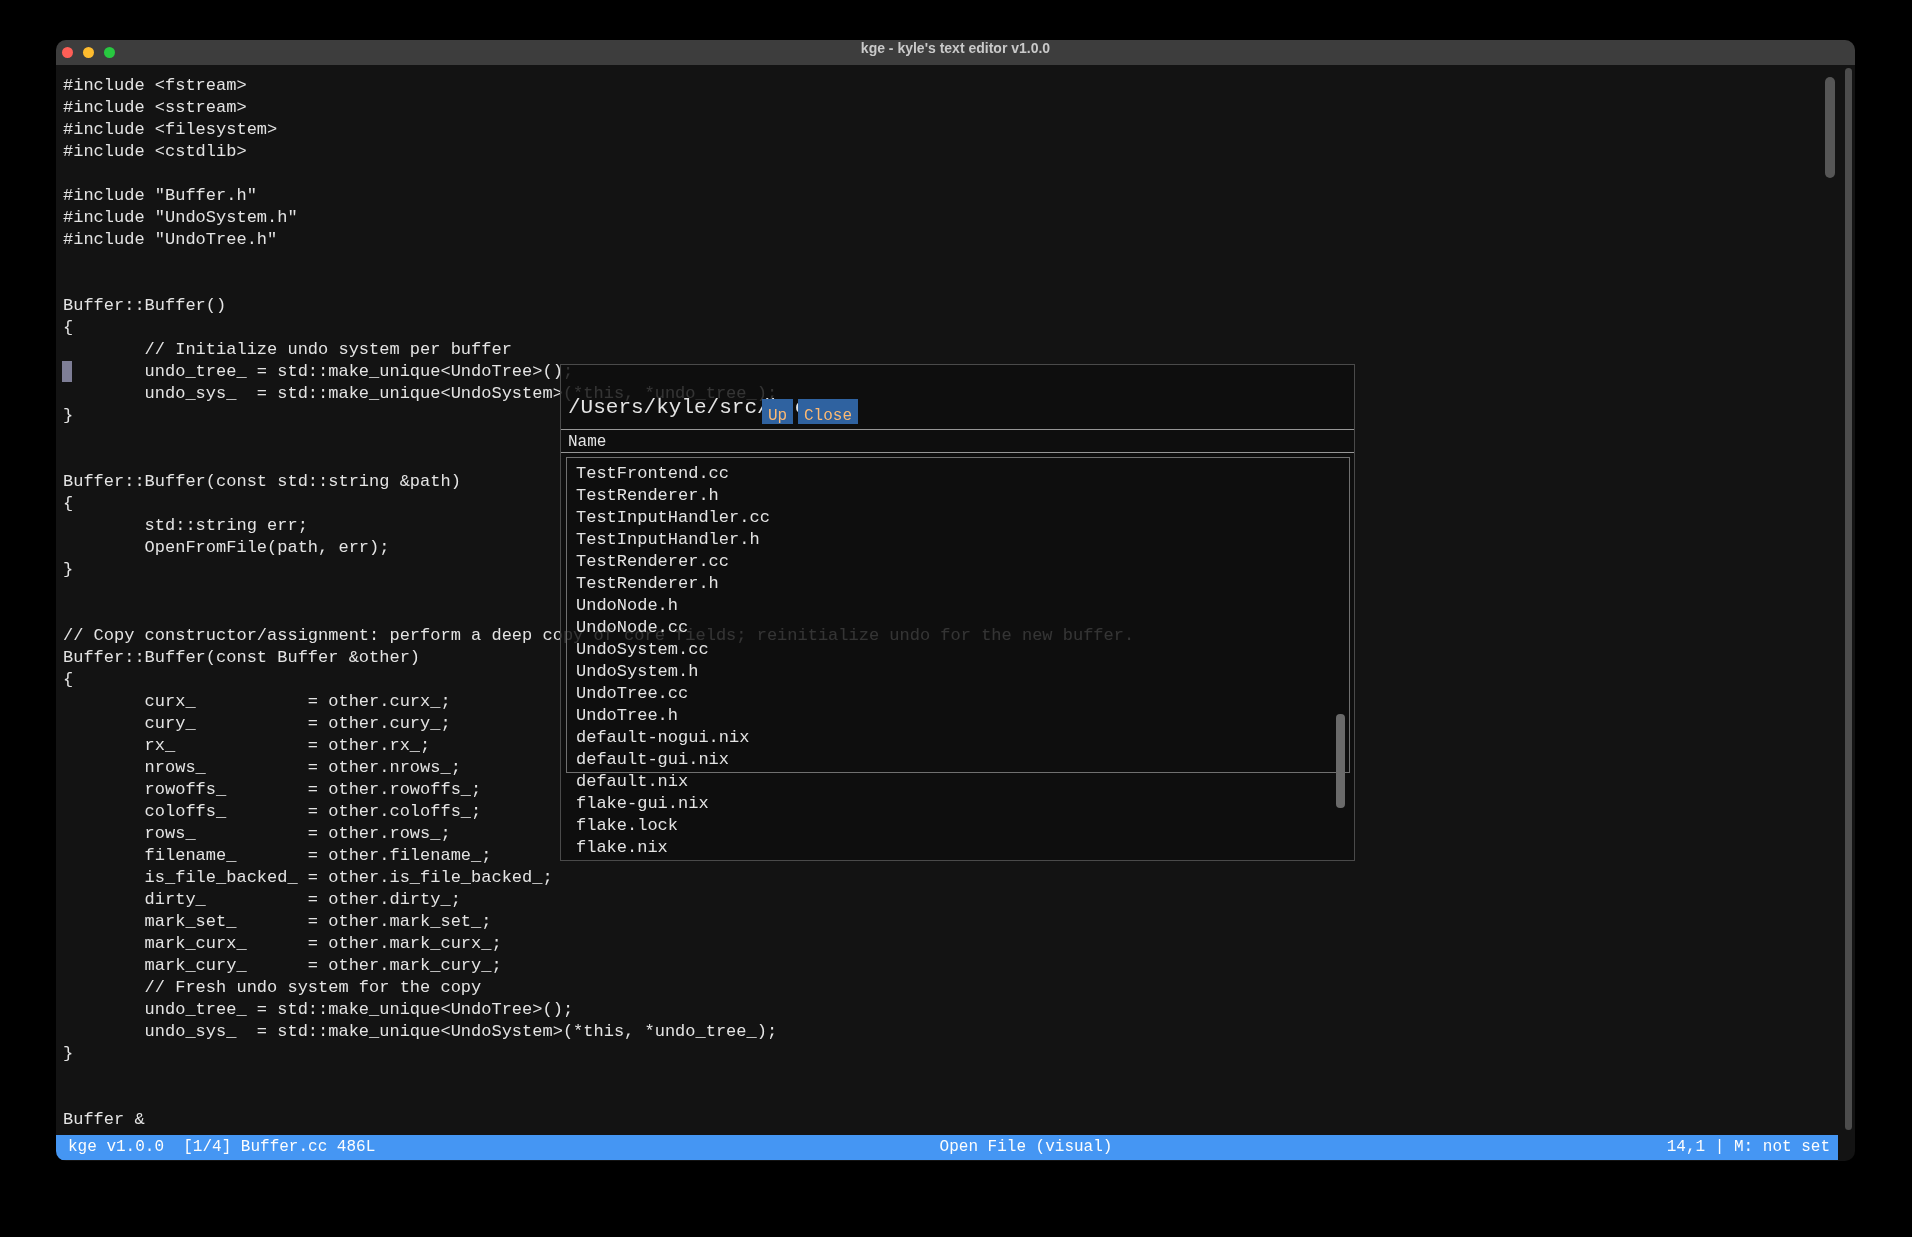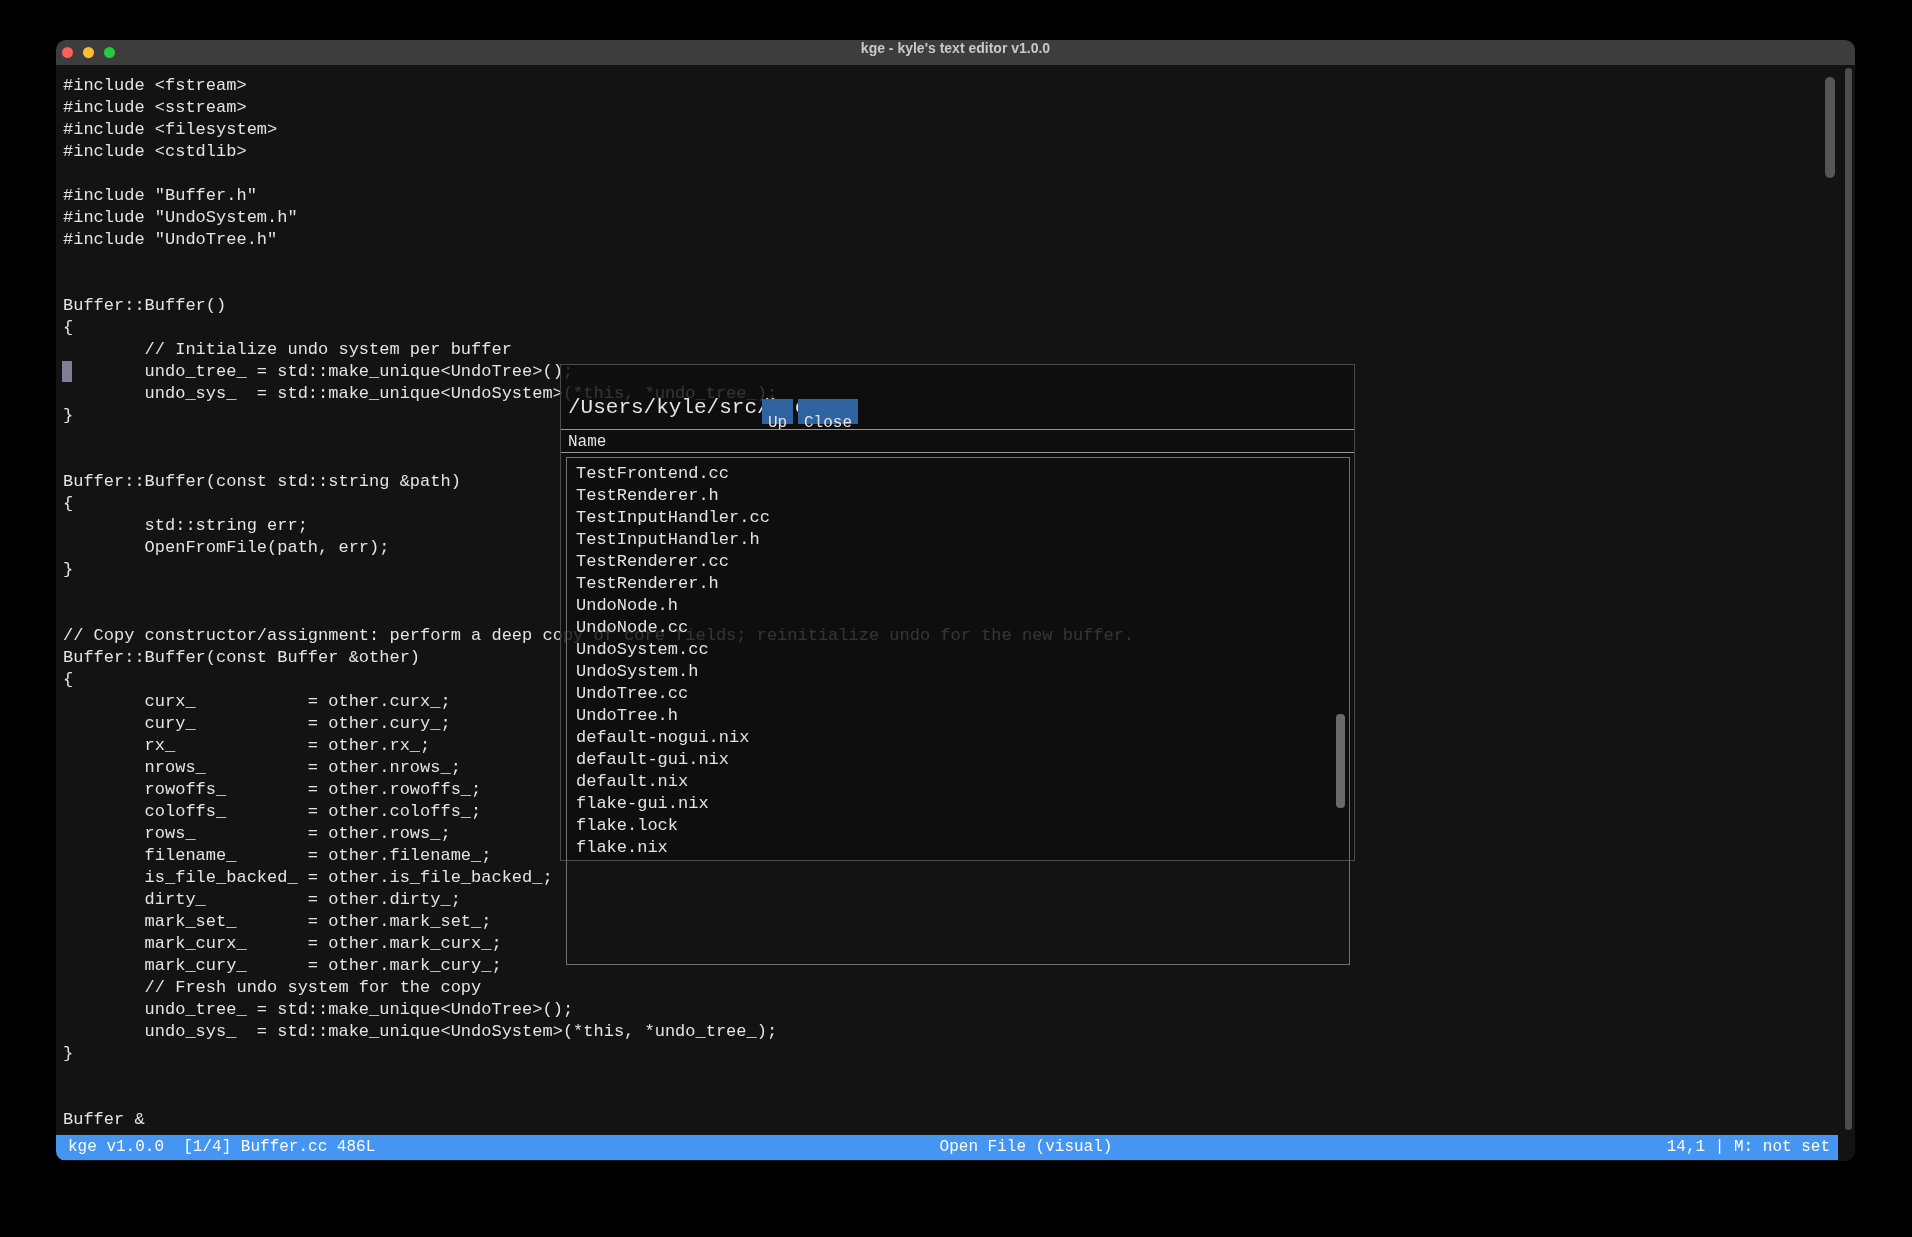--- a/index.html
+++ b/index.html
@@ -37,29 +37,29 @@
 
   
   .dialog{position:absolute;left:504px;top:324px;width:795px;height:497px;
     background:rgba(13,13,13,0.82);border:1px solid #4a4a4a;}
   .dlg-titlebar{position:absolute;left:0;top:0;width:100%;height:24px;background:#2e5a94;
     color:#f2f2f2;font-size:16px;line-height:24px;}
   .dlg-title{position:absolute;left:9px;top:0;}
   .dlg-x{position:absolute;right:8px;top:0;width:18px;text-align:center;color:#ffffff;
     font-size:16px;line-height:24px;cursor:default;}
   .dlg-path{position:absolute;left:7px;top:32px;color:#e4e4e4;font-size:21px;line-height:22px;white-space:pre;}
-  .btn{position:absolute;top:34px;height:25px;background:#2f62a0;color:#e5e5e5;
-    font-size:16px;line-height:25px;padding:12px 6px;border:none;}
+  .btn{position:absolute;top:34px;height:25px;background:#2f62a0;color:#fdba74;
+    font-size:16px;line-height:25px;padding:5px 6px;border:none;}
   .btn-up{left:201px;}
   .btn-close{left:237px;}
   .sep{position:absolute;left:0;width:100%;height:1px;background:#969696;}
   .sep1{top:64px;}
   .sep2{top:87px;}
   .name-label{position:absolute;left:7px;top:68px;color:#e4e4e4;font-size:16px;line-height:19px;}
-  .listbox{position:absolute;left:5px;top:92px;width:784px;height:508px;border:1px solid #707070;padding-left:47px;}
+  .listbox{position:absolute;left:5px;top:92px;width:784px;height:316px;border:1px solid #707070;padding-left:47px;}
   .file-rows{position:absolute;left:0;top:5px;width:100%;}
   .file-row{height:22px;line-height:22px;padding-left:9px;color:#e4e4e4;font-size:17px;white-space:pre;}
   .list-thumb{position:absolute;right:4px;top:256px;width:9px;height:94px;
     background:#6a6a6a;border-radius:4px;}
 </style>
 </head>
 <body>
 
 <div class="window">
 

